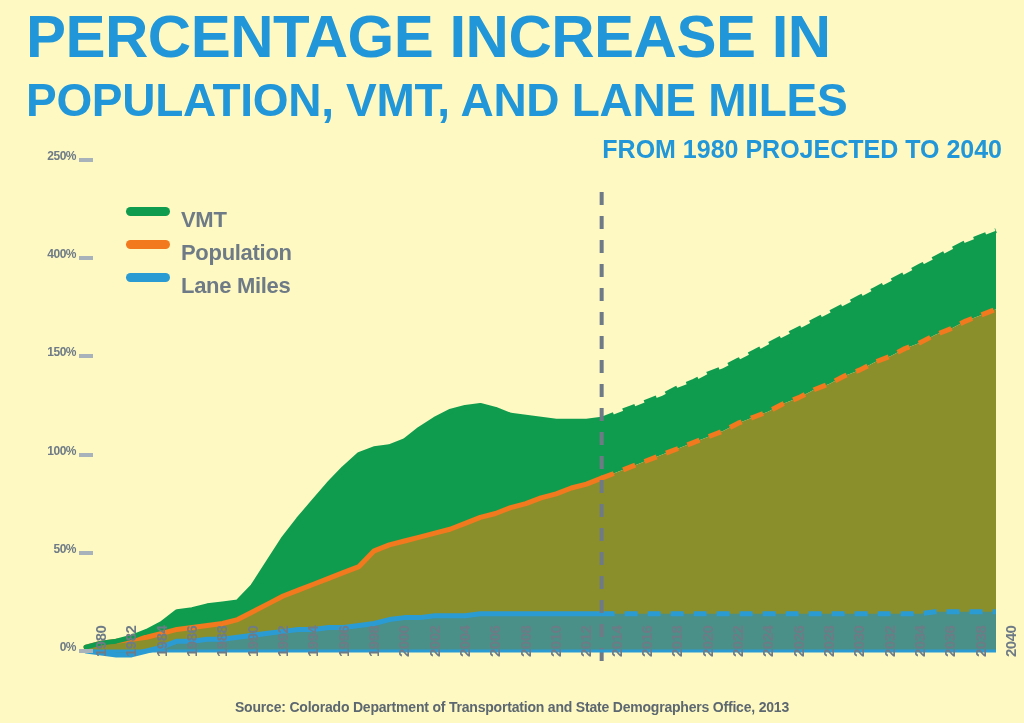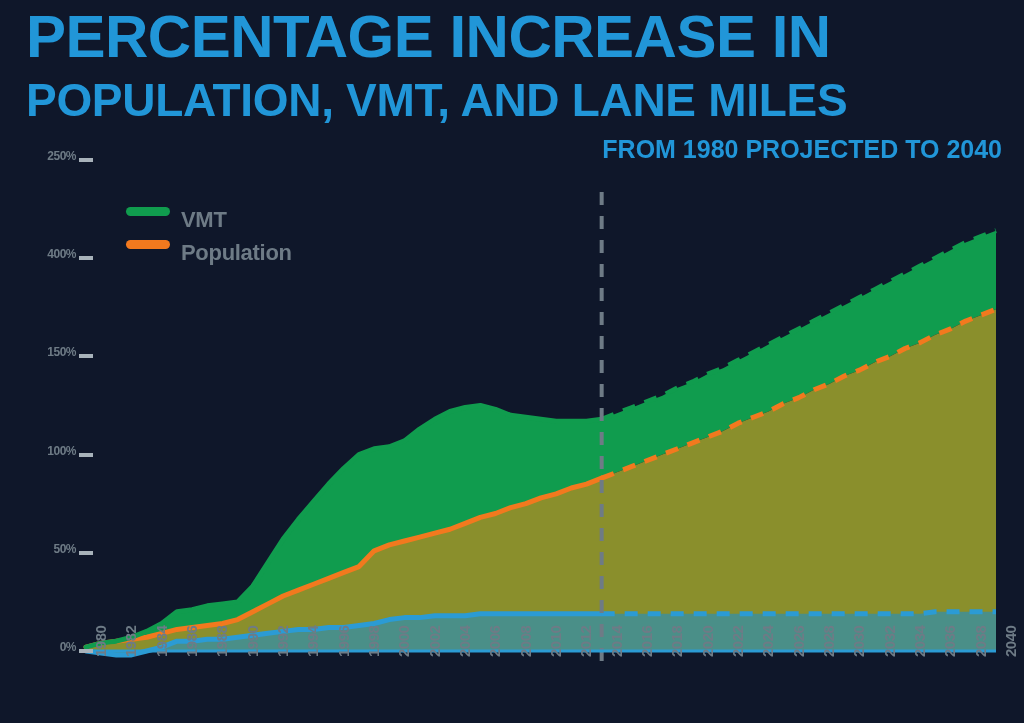--- a/index.html
+++ b/index.html
@@ -13,21 +13,21 @@
     overflow: hidden;
     font-family: "Liberation Sans", sans-serif;
     position: relative;
   }
 
   #chart-root {
     position: absolute;
     left: 0; top: 0;
     width: 1024px;
     height: 723px;
-    background: #0f172a;
+    background: #fef9c3;
   }
 
   
   .title-block {
     position: absolute;
     left: 0; top: 0;
     width: 1024px;
   }
   .title-line-1 {
     position: absolute;
@@ -230,16 +230,21 @@
 
   <div id="legend">
       <div class="legend-row">
         <span class="legend-swatch" style="background: rgb(16, 156, 78);"></span>
         <span class="legend-text">VMT</span>
       </div>
       <div class="legend-row">
         <span class="legend-swatch" style="background: rgb(242, 121, 30);"></span>
         <span class="legend-text">Population</span>
       </div>
+      <div class="legend-row">
+        <span class="legend-swatch" style="background: rgb(43, 155, 212);"></span>
+        <span class="legend-text">Lane Miles</span>
+      </div>
     </div>
 
+  <div class="source-note">Source: Colorado Department of Transportation and State Demographers Office, 2013</div>
 
 </div>
 
 </body></html>

